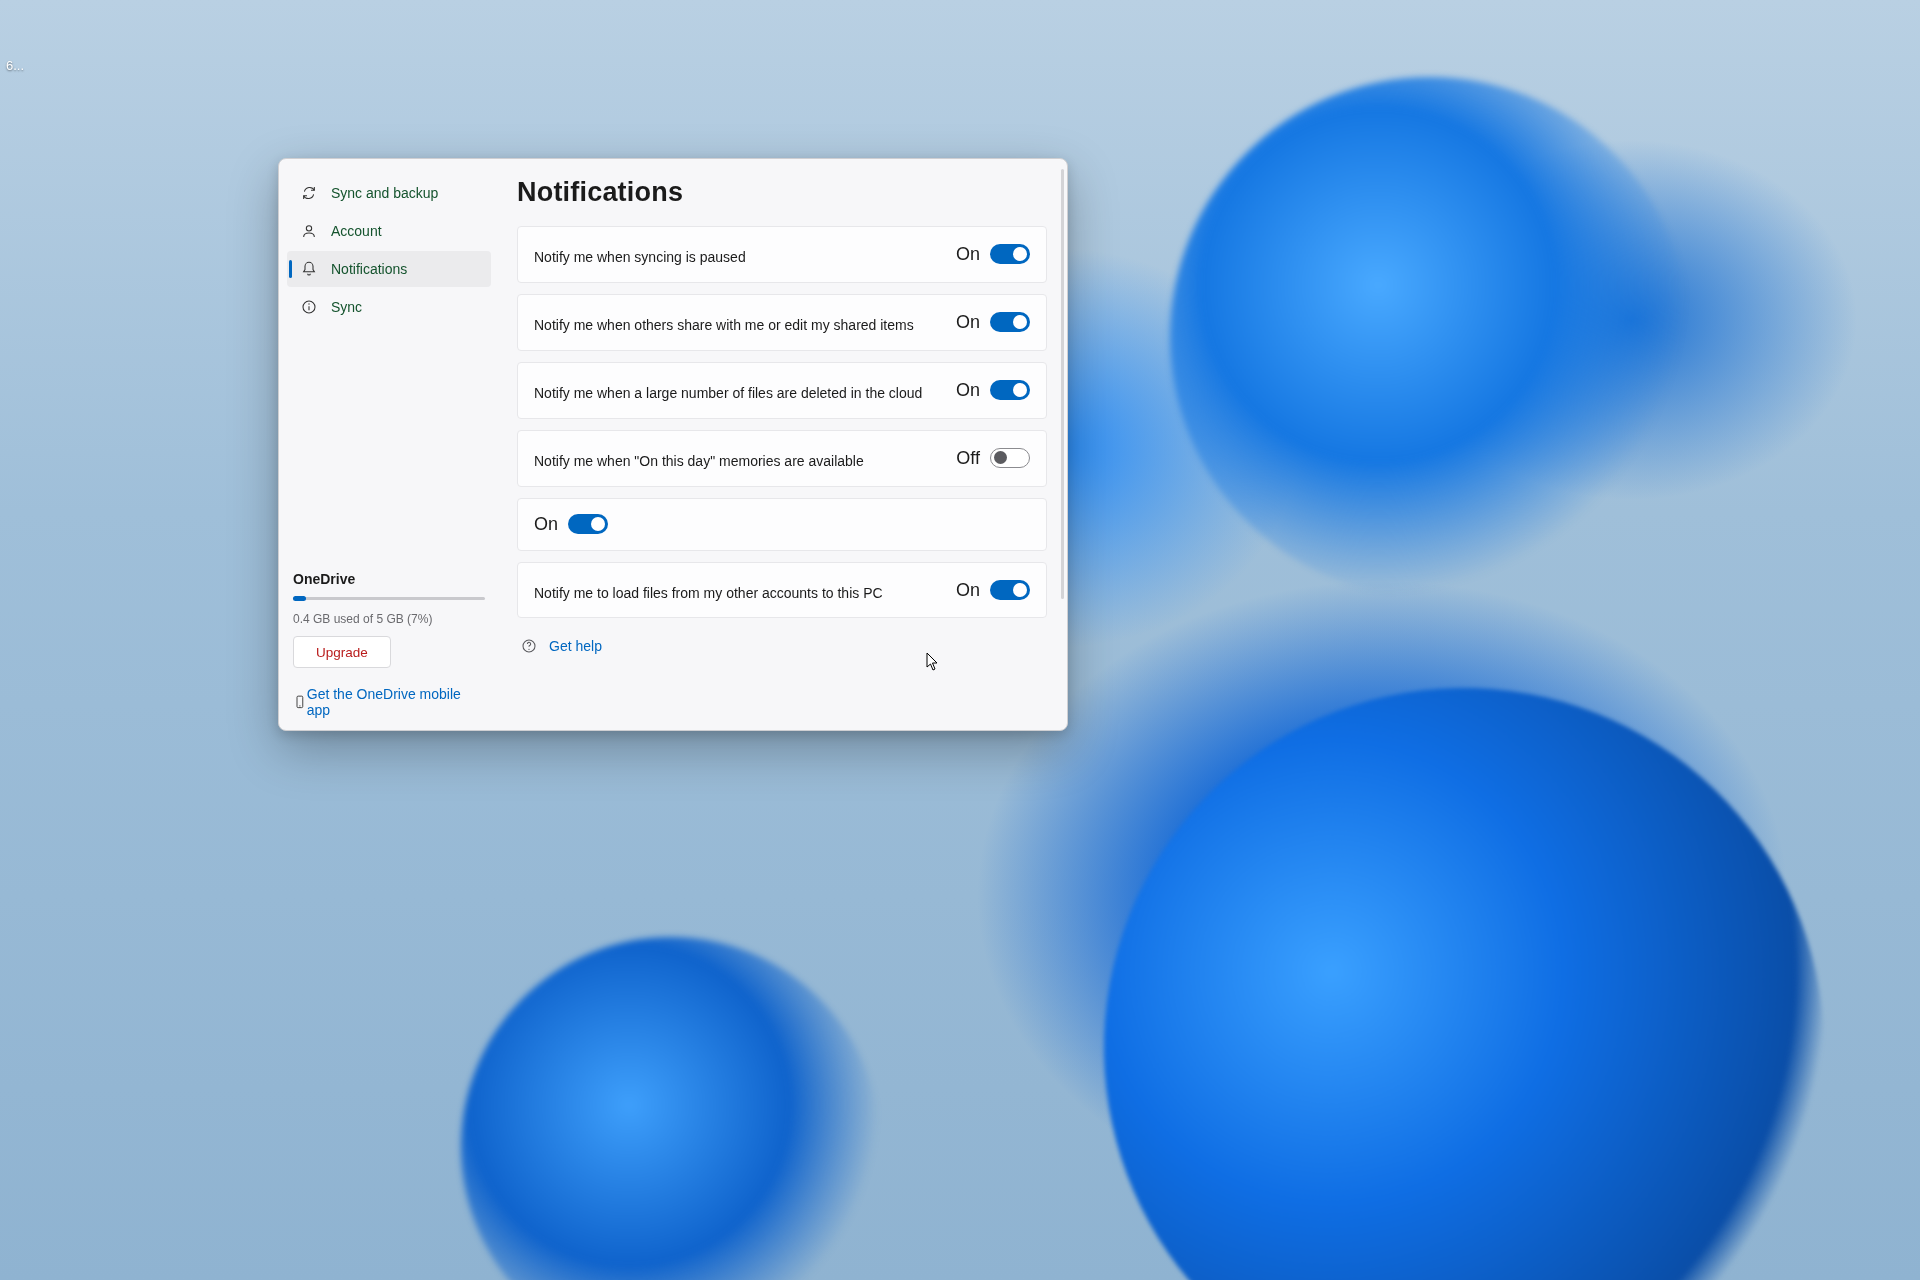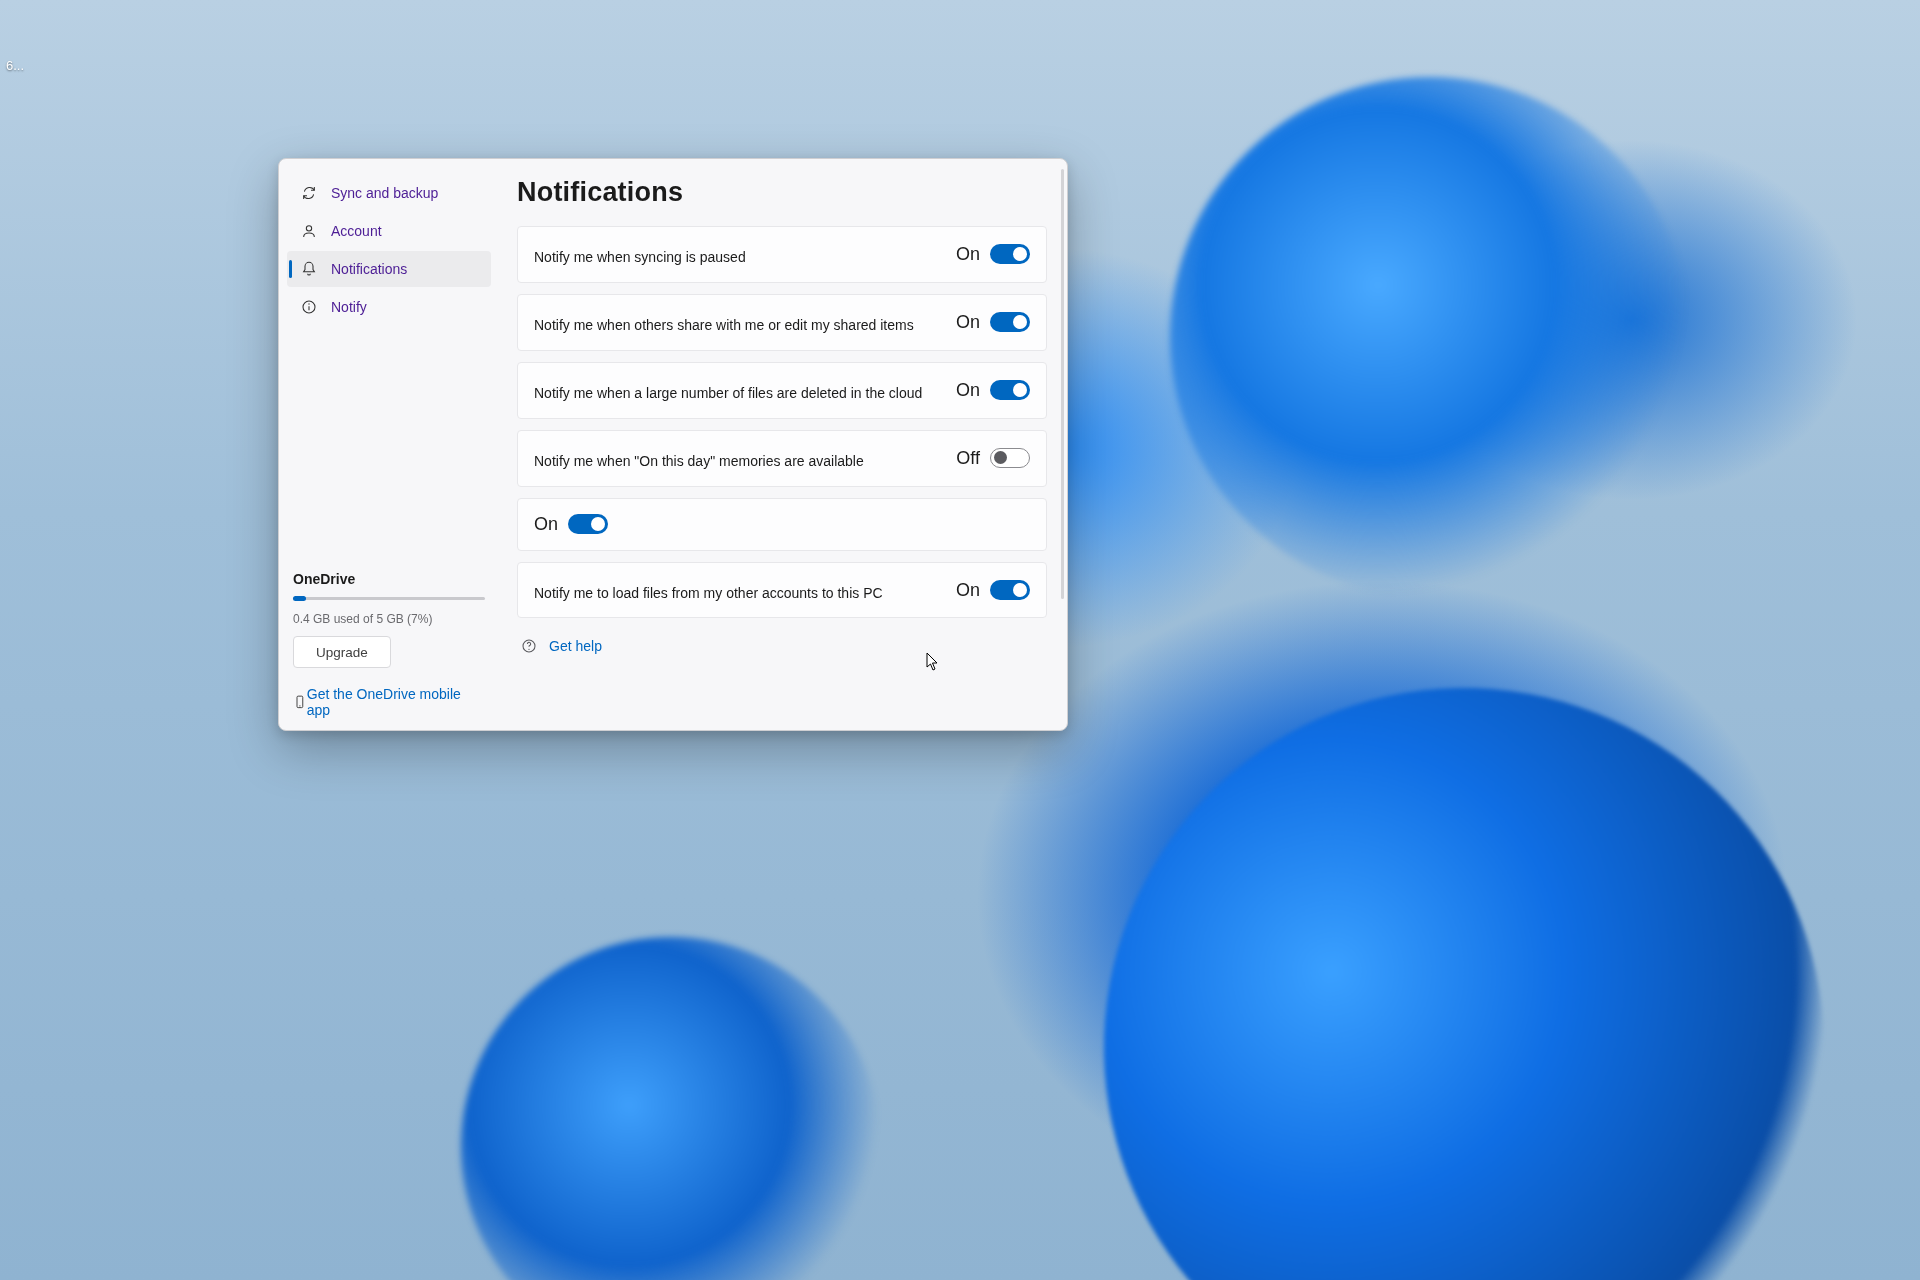--- a/index.html
+++ b/index.html
@@ -65,40 +65,40 @@
   
   .sidebar {
     width:220px; flex:0 0 220px;
     display:flex; flex-direction:column;
     padding: 12px 8px 12px 8px;
   }
   .nav { display:flex; flex-direction:column; gap:2px; padding-top:4px;}
   .nav-item {
     display:flex; align-items:center; gap:14px;
     height:36px; padding: 0 10px 0 14px;
-    border-radius:4px; font-size:14px; color:#4c1d95;
+    border-radius:4px; font-size:14px; color:#14532d;
     position:relative;
   }
   .nav-item .nav-icon { width:16px; height:16px; color:#333; flex:0 0 16px; display:flex; align-items:center; justify-content:center;}
   .nav-item.active { background:#ebebed; }
   .nav-item.active::before {
     content:""; position:absolute; left:2px; top:9px; bottom:9px; width:3px;
     background:#0067c0; border-radius:2px;
   }
 
   .sidebar-spacer { flex:1; }
 
   .storage { padding: 0 6px; }
   .storage-title { font-size:14px; font-weight:600; color:#1b1b1b; margin-bottom:10px;}
   .storage-bar { height:3px; background:#c9c9cd; border-radius:2px; position:relative; margin-bottom:12px;}
   .storage-fill { position:absolute; left:0; top:-1px; height:5px; background:#0067c0; border-radius:3px; }
   .storage-text { font-size:12px; color:#6a6a6e; margin-bottom:10px;}
   .upgrade-btn {
     display:inline-flex; align-items:center; justify-content:center;
-    height:32px; padding:0 22px; font-size:13.5px; color:#404040;
+    height:32px; padding:0 22px; font-size:13.5px; color:#b91c1c;
     background:#fff; border:1px solid #d9d9dc; border-radius:4px;
   }
   .mobile-link {
     display:flex; align-items:center; 
     margin-top:18px; font-size:14px; color:#0067c0;
     padding: 0 6px;
   }
   .mobile-link .icon { width:14px; height:14px; color:#333;}
 
   
@@ -185,21 +185,21 @@
         </div>
 
         <div class="nav-item">
           <span class="nav-icon">
             <svg viewBox="0 0 24 24" fill="none" stroke="currentColor" stroke-width="1.6">
                 <circle cx="12" cy="12" r="9"></circle>
                 <line x1="12" y1="11" x2="12" y2="17"></line>
                 <circle cx="12" cy="7.5" r="1" fill="currentColor" stroke="none"></circle>
               </svg>
           </span>
-          <span>Notify</span>
+          <span>Sync</span>
         </div>
       </div>
 
       <div class="sidebar-spacer"></div>
 
       <div class="storage">
         <div class="storage-title">OneDrive</div>
         <div class="storage-bar">
           <div class="storage-fill" id="storage-fill" style="width: 7%;"></div>
         </div>

